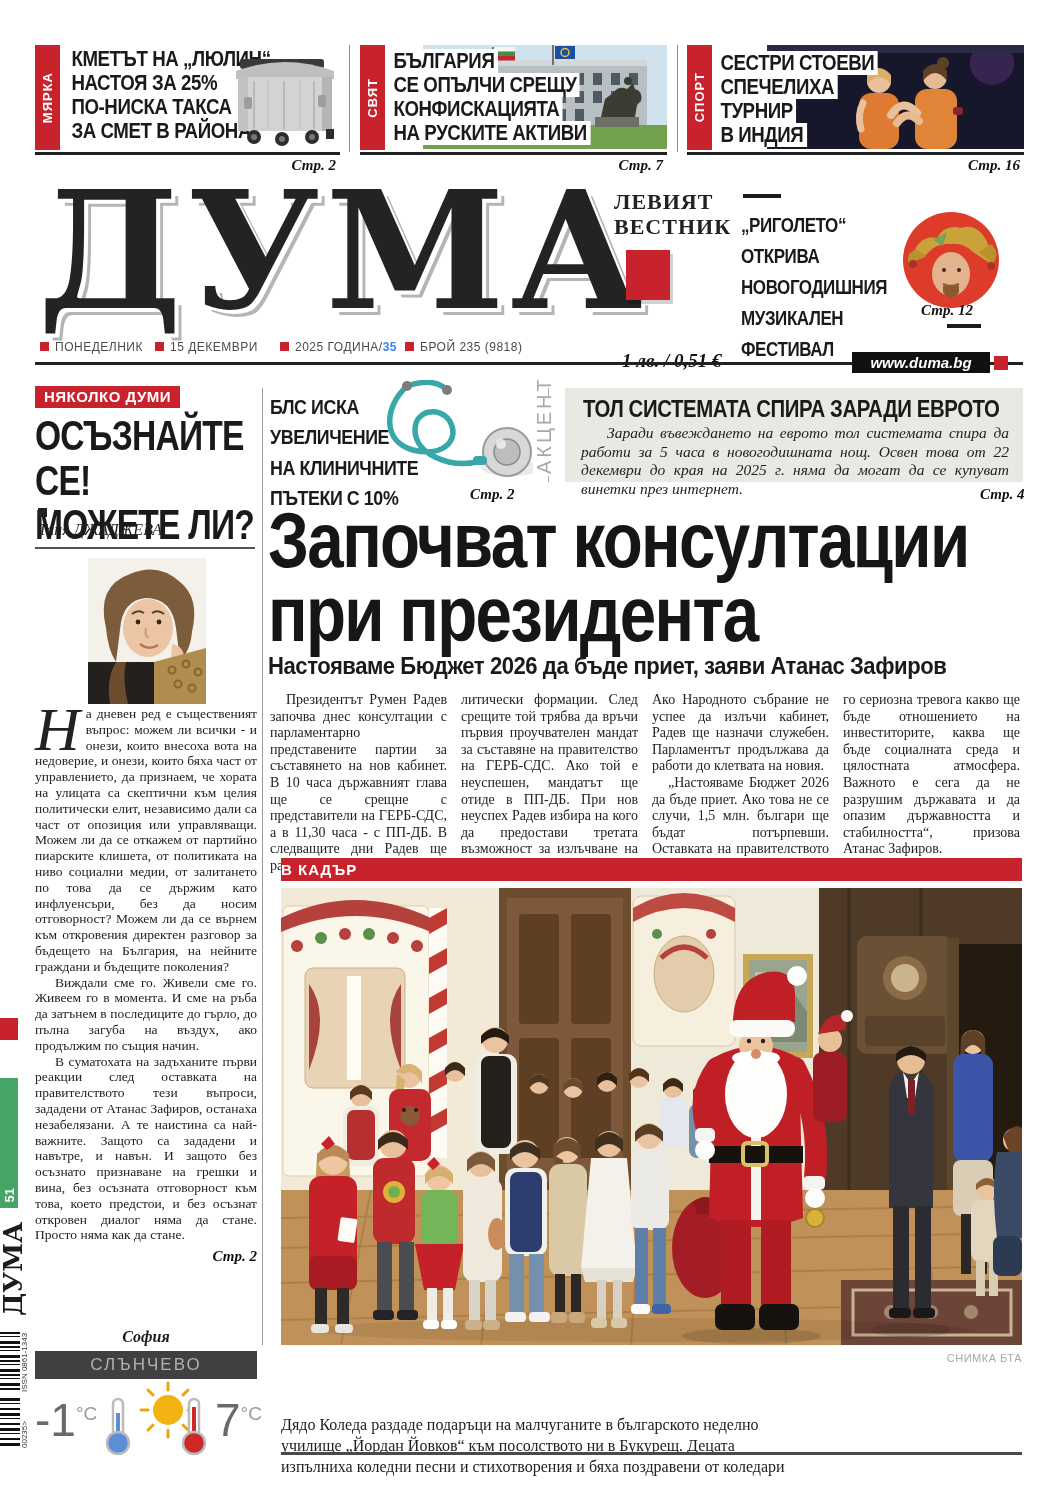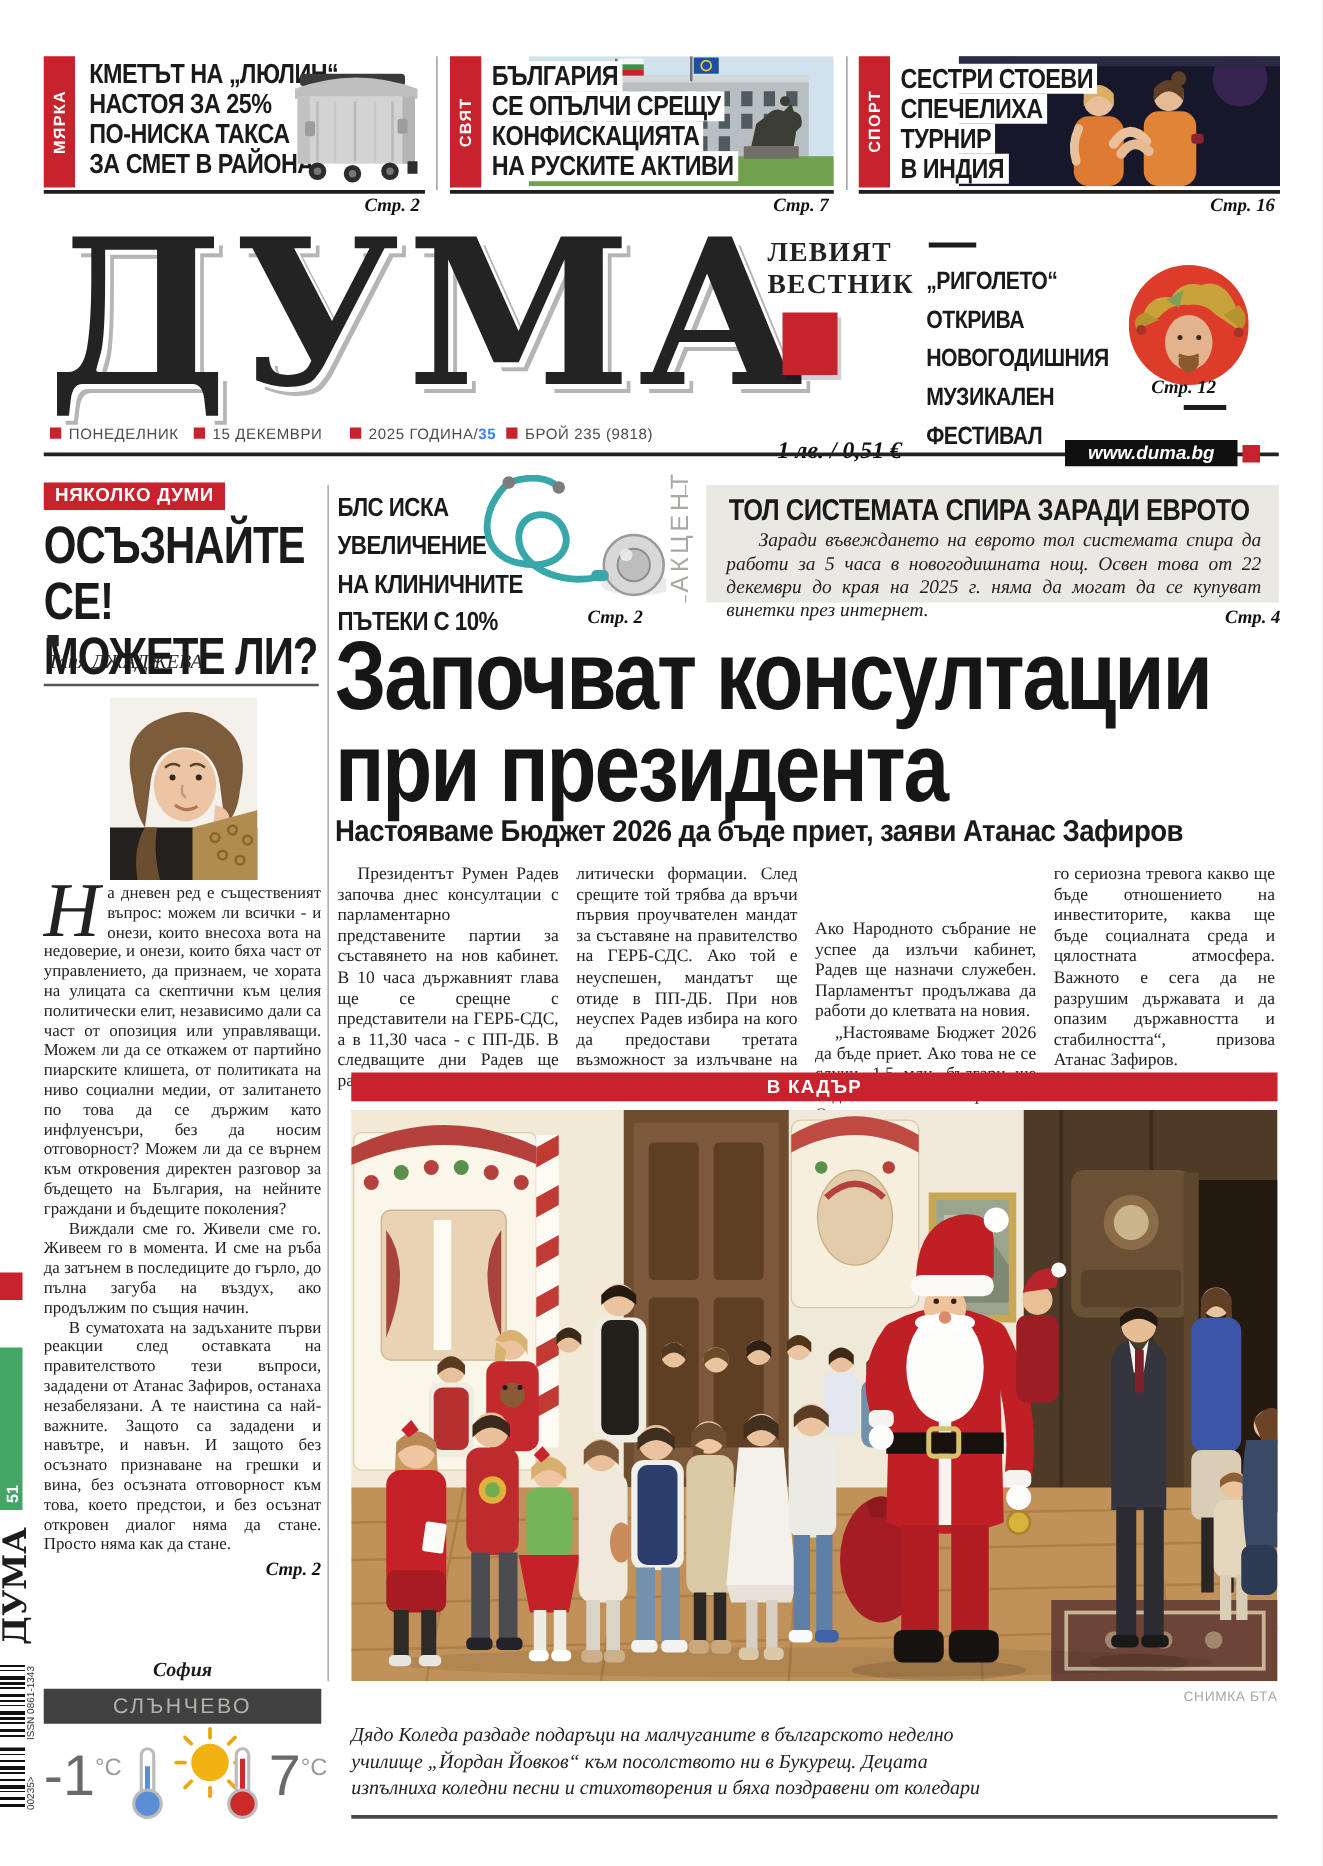--- a/index.html
+++ b/index.html
@@ -283,31 +283,31 @@
     <div class="scale cond" style="transform:scaleX(0.92);font-size:24px;letter-spacing:-0.5px;">Настояваме Бюджет 2026 да бъде приет, заяви Атанас Зафиров</div>
   </div>
 
   <div class="abs" style="left:270px;top:692px;width:752px;height:166px;display:flex;gap:14px;">
     <div class="bodytext acol" style="width:177px;font-size:14px;line-height:16.6px;">
       <p>Президентът Румен Радев започва днес консултации с парламентарно представените партии за съставянето на нов кабинет. В 10 часа държавният глава ще се срещне с представители на ГЕРБ-СДС, а в 11,30 часа - с ПП-ДБ. В следващите дни Радев ще разговаря с останалите по-</p>
     </div>
     <div class="bodytext acol" style="width:177px;font-size:14px;line-height:16.6px;">
       <p class="noindent">литически формации. След срещите той трябва да връчи първия проучвателен мандат за съставяне на правителство на ГЕРБ-СДС. Ако той е неуспешен, мандатът ще отиде в ПП-ДБ. При нов неуспех Радев избира на кого да предостави третата възможност за излъчване на правителство.</p>
     </div>
-    <div class="bodytext acol" style="width:177px;font-size:14px;line-height:16.6px;margin-top:44px;">
+    <div class="bodytext acol" style="width:177px;font-size:14px;line-height:16.6px;">
       <p class="noindent">Ако Народното събрание не успее да излъчи кабинет, Радев ще назначи служебен. Парламентът продължава да работи до клетвата на новия.</p>
       <p>„Настояваме Бюджет 2026 да бъде приет. Ако това не се случи, 1,5 млн. българи ще бъдат потърпевши. Оставката на правителството буди мно-</p>
     </div>
     <div class="bodytext acol" style="width:177px;font-size:14px;line-height:16.6px;">
       <p class="noindent">го сериозна тревога какво ще бъде отношението на инвеститорите, каква ще бъде социалната среда и цялостната атмосфера. Важното е сега да не разрушим държавата и да опазим държавността и стабилността“, призова Атанас Зафиров.</p>
       <div class="pageref" style="text-align:right;margin-top:2px;">Стр. 3</div>
     </div>
   </div>
 
-  <div class="abs" style="left:281px;top:858px;width:741px;height:23px;background:#c8232c;color:#fff;display:flex;align-items:center;justify-content:center;font-weight:bold;font-size:15px;letter-spacing:1px;">
+  <div class="abs" style="left:281px;top:858px;width:741px;height:23px;background:#c8232c;color:#fff;display:flex;align-items:center;font-weight:bold;font-size:15px;letter-spacing:1px;">
     <span>В КАДЪР</span>
   </div>
 
   <svg class="abs" style="left:281px;top:888px;" width="741" height="457" viewBox="0 0 741 457">
 
     <rect width="741" height="320" fill="#efe9d9"></rect>
 
     <rect x="0" y="0" width="215" height="310" fill="#f2ead7"></rect>
     <rect x="2" y="18" width="146" height="270" rx="6" fill="#fbf6ea" stroke="#ddcdb0"></rect>
     <path d="M0,30 Q74,-6 150,30 L150,44 Q74,12 0,44 Z" fill="#b5413c"></path>
@@ -564,21 +564,21 @@
         <rect x="708" y="372" width="9" height="36" fill="#d9cdb6"></rect>
       <circle cx="734" cy="252" r="12" fill="#e9c09c"></circle>
       <path d="M722,248 Q734,234 741,240 L741,268 L728,264 Z" fill="#6b4326"></path>
       <path d="M716,264 Q710,300 716,350 L741,350 L741,264 Z" fill="#3a4a66"></path>
       <rect x="712" y="348" width="29" height="40" rx="8" fill="#2c3a52"></rect>
     </g>
   </svg>
 
   <div class="abs" style="left:822px;top:1352px;width:200px;text-align:right;font-size:11px;color:#a9a9a9;letter-spacing:0.5px;">СНИМКА БТА</div>
 
-  <div class="abs serif" style="left:281px;top:1378px;width:510px;font-style:italic;font-size:16px;line-height:1.32;color:#222;">Дядо Коледа раздаде подаръци на малчуганите в българското неделно училище „Йордан Йовков“ към посолството ни в Букурещ. Децата изпълниха коледни песни и стихотворения и бяха поздравени от коледари</div>
+  <div class="abs serif" style="left:281px;top:1414px;width:510px;font-size:16px;line-height:1.32;color:#222;">Дядо Коледа раздаде подаръци на малчуганите в българското неделно училище „Йордан Йовков“ към посолството ни в Букурещ. Децата изпълниха коледни песни и стихотворения и бяха поздравени от коледари</div>
 
   <div class="abs" style="left:281px;top:1452px;width:741px;height:3px;background:#4a4a4a;"></div>
 
   <div class="abs" style="left:262px;top:388px;width:1px;height:957px;background:#9a9a9a;"></div>
 
   <div class="abs" style="left:38px;top:508px;width:9px;height:9px;background:#222;"></div>
   <div class="abs serif" style="left:38px;top:521px;font-style:italic;font-size:16px;color:#222;">Таня ДЖАДЖЕВА</div>
   <div class="abs" style="left:35px;top:547px;width:220px;height:2px;background:#555;"></div>
 
   <svg class="abs" style="left:88px;top:558px;" width="118" height="146" viewBox="0 0 118 146">

